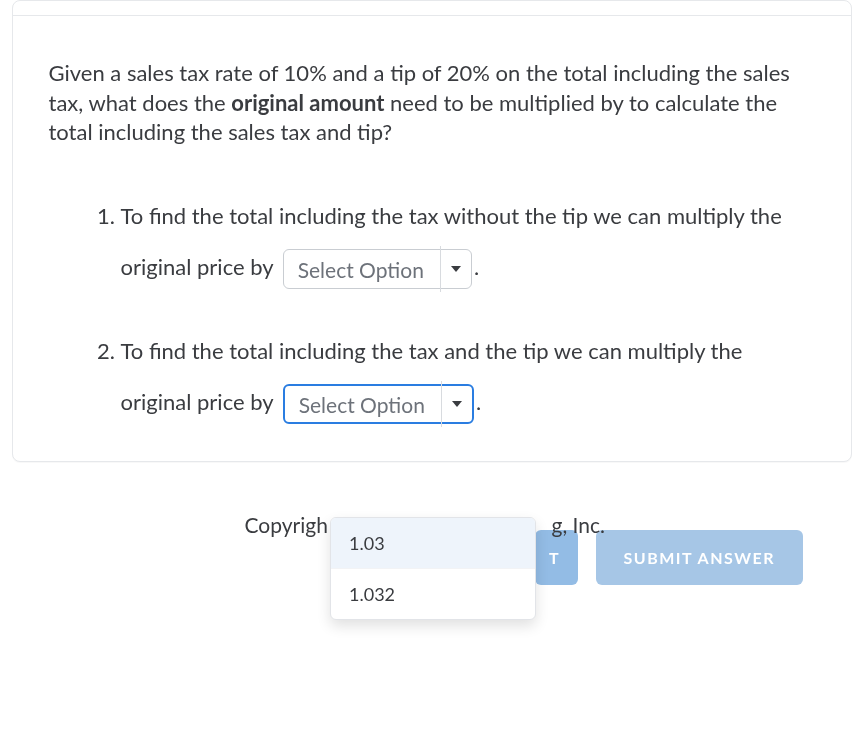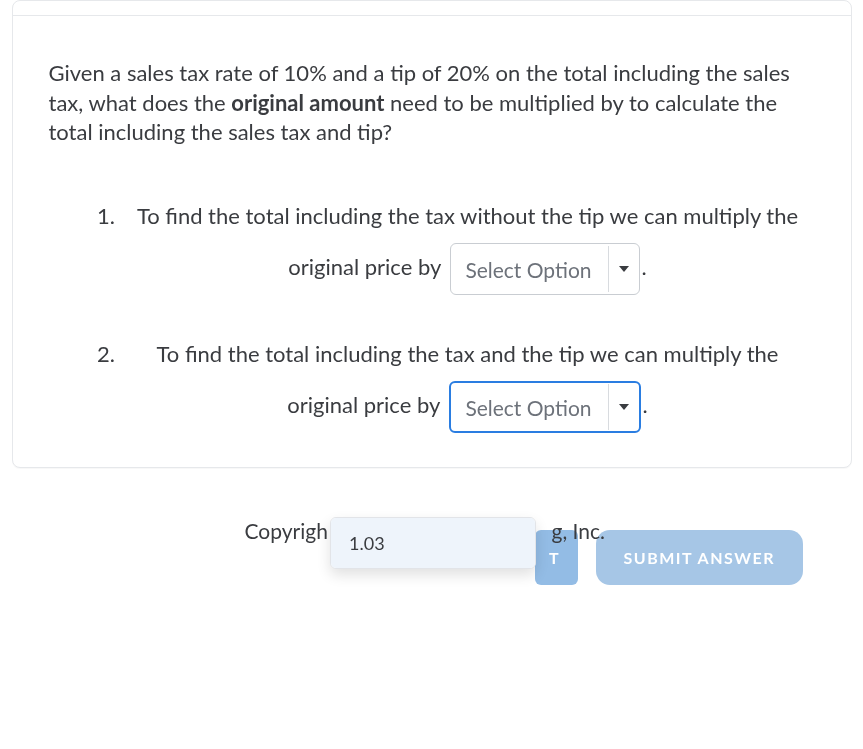--- a/index.html
+++ b/index.html
@@ -35,36 +35,35 @@
   .prompt .pct { white-space: nowrap; }
   .prompt b { font-weight: 700; }
   .instr {
     font-size: 21px;
     font-weight: 700;
     margin-top: 46px;
   }
   ol.steps {
     margin: 44px 0 0 46px;
     padding-left: 26px;
-    text-align: center;
   }
   ol.steps > li {
     font-size: 22px;
     line-height: 2.3;
     margin-bottom: 34px;
   }
   ol.steps > li:last-child { margin-bottom: 0; }
   ol.steps > li::marker { font-size: 22px; color:#3a3c40; }
   .select {
     display: inline-flex;
     align-items: center;
     vertical-align: middle;
     border: 1px solid #c9cdd2;
     border-radius: 6px;
-    height: 52px;
+    height: 40px;
     margin: 0 4px;
   }
   .select.focused {
     border: 2px solid #2a7de1;
     border-radius: 6px;
   }
   .select .label {
     padding: 0 16px 0 14px;
     color: #6d727a;
     font-size: 21px;
@@ -105,21 +104,21 @@
     font-size: 16px;
     border-radius: 6px;
     padding: 18px 18px 18px 14px;
   }
   .btn-submit {
     background: #a6c6e6;
     color: #fff;
     font-weight: 700;
     letter-spacing: 1.5px;
     font-size: 16px;
-    border-radius: 14px;
+    border-radius: 6px;
     padding: 18px 28px;
     cursor: pointer;
   }
   .dropdown {
     position: absolute;
     left: 330px;
     top: 517px;
     width: 206px;
     background: #fff;
     border: 1px solid #e2e4e8;
@@ -188,18 +187,19 @@
   </div>
 </div>
 
 <div class="button-row">
   <div class="btn-fragment">T</div>
   <div class="btn-submit">SUBMIT ANSWER</div>
 </div>
 
 <div class="dropdown">
   <div class="option hover">1.03</div>
+  <div class="option">1.032</div>
 </div>
 
 <div class="copyright-row">
   <span class="copy-left">Copyrigh</span>
   <span class="copy-right">g, Inc.</span>
 </div>
 
 </body></html>

